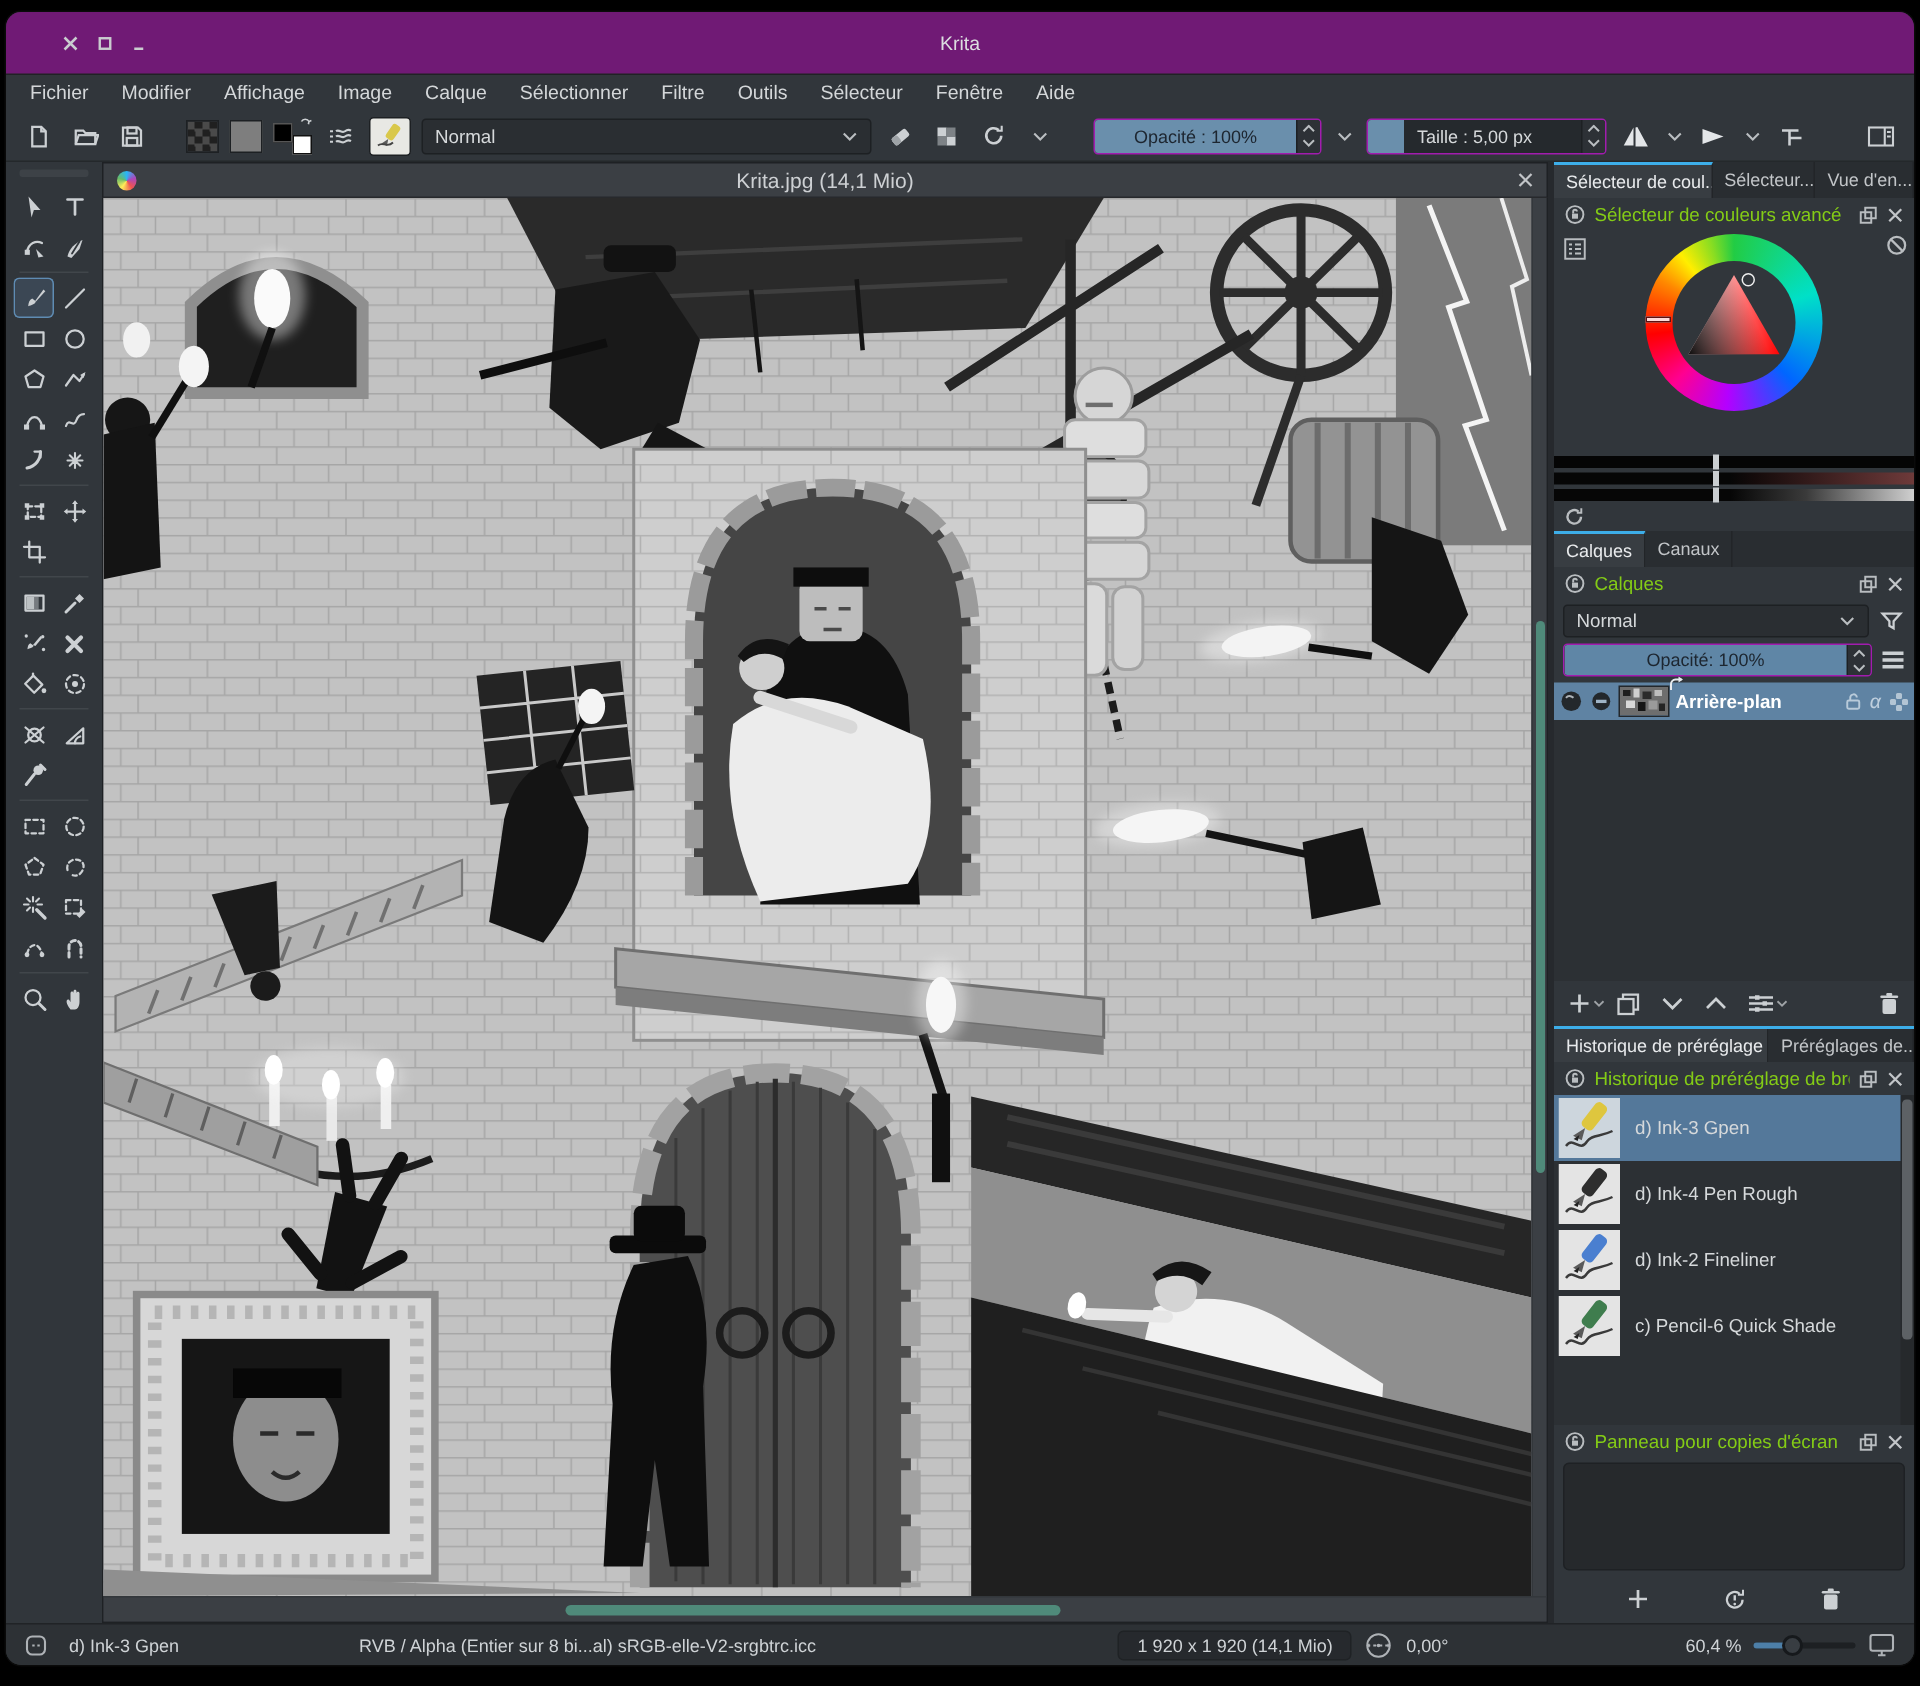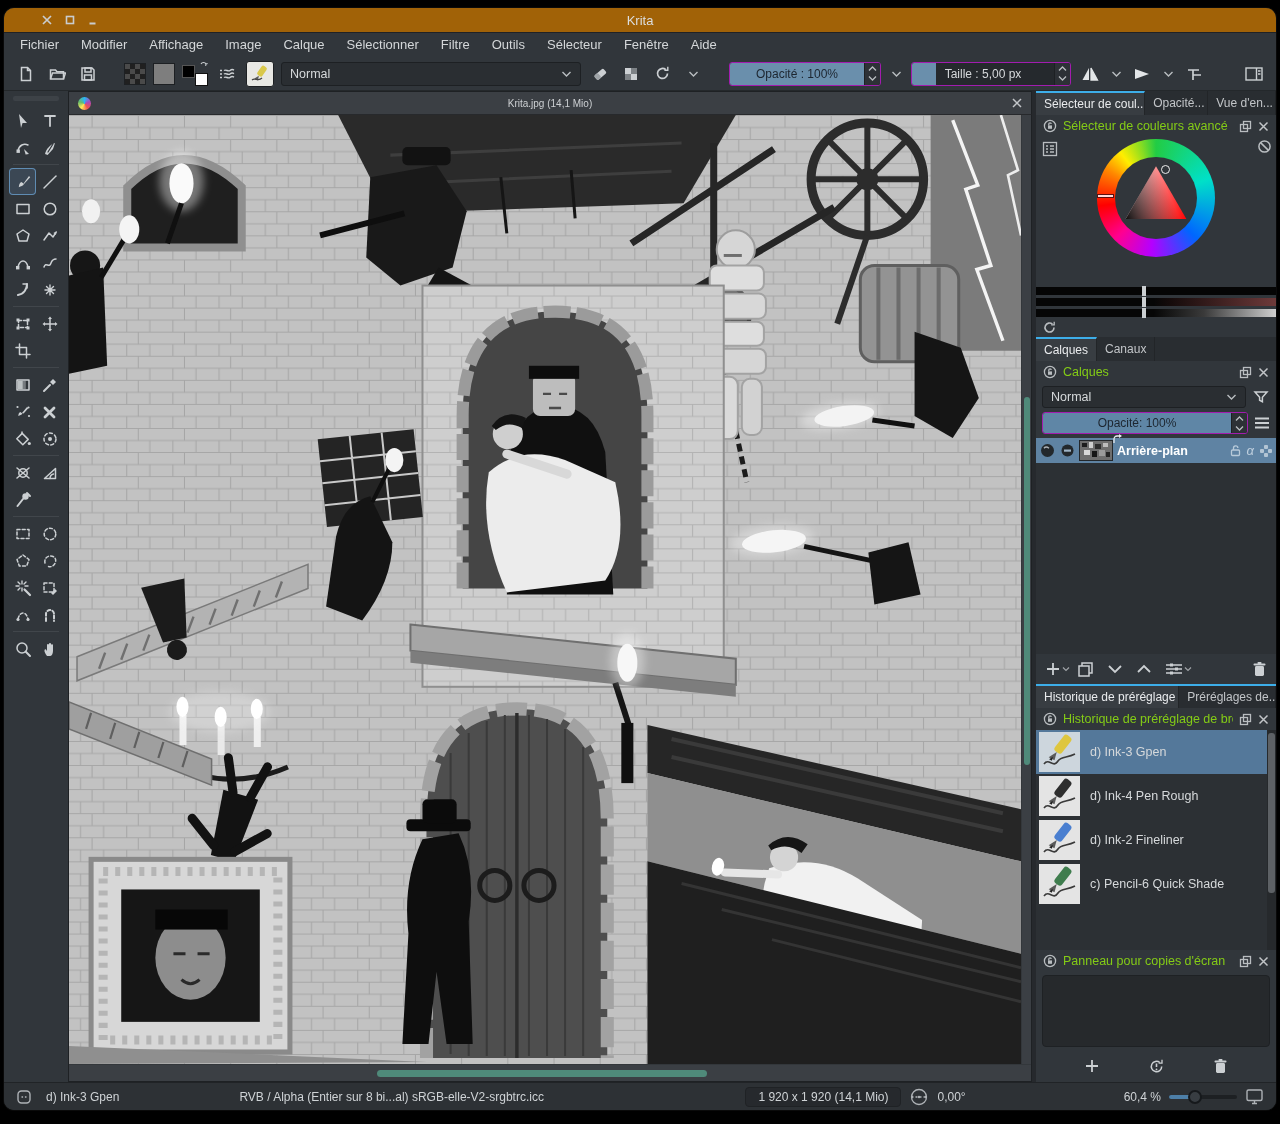--- a/index.html
+++ b/index.html
@@ -1,21 +1,21 @@
 <!DOCTYPE html>
 <html><head>
 <meta charset="utf-8">
 <style>
   html,body{margin:0;padding:0;background:#000;}
   *{box-sizing:border-box;}
   .stage{position:relative;width:1280px;height:1124px;background:#000;font-family:"Liberation Sans",sans-serif;color:#d6d9db;-webkit-font-smoothing:antialiased;}
   .window{position:absolute;left:4px;top:8px;width:1272px;height:1102px;background:#30353a;border-radius:10px;overflow:hidden;display:flex;flex-direction:column;box-shadow:0 0 0 1px #0a0a0a;}
 
   
-  .titlebar{height:25px;background:#a16207;border-bottom:1px solid #202225;display:flex;align-items:center;position:relative;flex:0 0 auto;padding-left:27px;}
+  .titlebar{height:42px;background:#701a75;border-bottom:1px solid #202225;display:flex;align-items:center;position:relative;flex:0 0 auto;padding-left:27px;}
   .winctl{display:flex;align-items:center;gap:13px;padding-left:11px;z-index:2;}
   .winctl svg{display:block;}
   .title{position:absolute;left:0;right:0;text-align:center;font-size:13px;color:#dcdee0;}
 
   
   .menubar{height:24px;background:#31363b;display:flex;align-items:center;padding-left:5px;font-size:13px;color:#d4d7d9;flex:0 0 auto;}
   .menu-item{padding:0 11px;line-height:24px;}
 
   
   .toolbar{height:34px;background:#31363b;border-bottom:1px solid #24282b;display:flex;align-items:center;padding:0 10px;gap:7px;flex:0 0 auto;}
@@ -44,21 +44,21 @@
   .tb-handle{height:5px;margin:2px 9px 6px;background:#3d4247;border-radius:2px;}
   .tb-grid{display:grid;grid-template-columns:27px 27px;justify-content:center;}
   .tool{height:27px;display:flex;align-items:center;justify-content:center;border-radius:4px;}
   .tool.sel{background:#3a4document:none;}
   .tool.sel{background:#3b4754;box-shadow:inset 0 0 0 1px #5f8cb3;}
   .tb-sep{height:1px;background:#41464b;margin:3px 9px;}
 
   
   .mdi{flex:1;display:flex;flex-direction:column;min-width:0;background:#2b2f33;}
   .doc-titlebar{height:24px;background:#3b3f44;display:flex;align-items:center;padding:0 9px;border:1px solid #1e2124;border-bottom:1px solid #27292c;position:relative;flex:0 0 auto;}
-  .doc-title{position:absolute;left:0;right:0;text-align:center;font-size:10px;color:#cdd0d3;}
+  .doc-title{position:absolute;left:0;right:0;text-align:center;font-size:14px;color:#cdd0d3;}
   .krita-logo{width:13px;height:13px;border-radius:50%;background:conic-gradient(#29b6f6,#ab47bc,#ef5350,#ffee58,#66bb6a,#29b6f6);z-index:1;}
   .doc-close{margin-left:auto;z-index:1;}
   .doc-body{flex:1;display:flex;flex-direction:column;border:1px solid #1e2124;border-top:none;min-height:0;}
   .canvas-row{flex:1;display:flex;min-height:0;}
   .art{flex:1;min-width:0;background:#bdbdbd;}
   .art svg{display:block;width:100%;height:100%;}
   .vscroll{width:10px;background:#3b3f44;position:relative;flex:0 0 auto;border-left:1px solid #33373b;}
   .vthumb{position:absolute;left:2px;width:6px;top:282px;height:368px;background:#4f8a7a;border-radius:3px;}
   .hscroll{height:17px;background:#3b3f44;position:relative;border-top:1px solid #33373b;flex:0 0 auto;}
   .hthumb{position:absolute;top:5px;height:7px;left:308px;width:330px;background:#4f8a7a;border-radius:3.5px;}
@@ -756,21 +756,21 @@
             </div>
       </div>
     </div>
 
     <div class="splitter"></div>
 
     <div class="dock">
 
       <div class="tabbar">
         <div class="tab active">Sélecteur de coul...</div>
-        <div class="tab">Opacité...</div>
+        <div class="tab">Sélecteur...</div>
         <div class="tab">Vue d'en...</div>
       </div>
 
       <div class="docker-head">
         <svg class="ic" width="14" height="14" viewBox="0 0 14 14" fill="none" stroke="#b9bdc0" stroke-width="1.3">
               <circle cx="7" cy="7" r="5.6"></circle>
               <rect x="5" y="6.4" width="4" height="3.4" fill="#b9bdc0" stroke="none"></rect>
               <path d="M5.8 6.4V5a1.2 1.2 0 012.4 0"></path>
             </svg>
         <span class="dh-title">Sélecteur de couleurs avancé</span>

